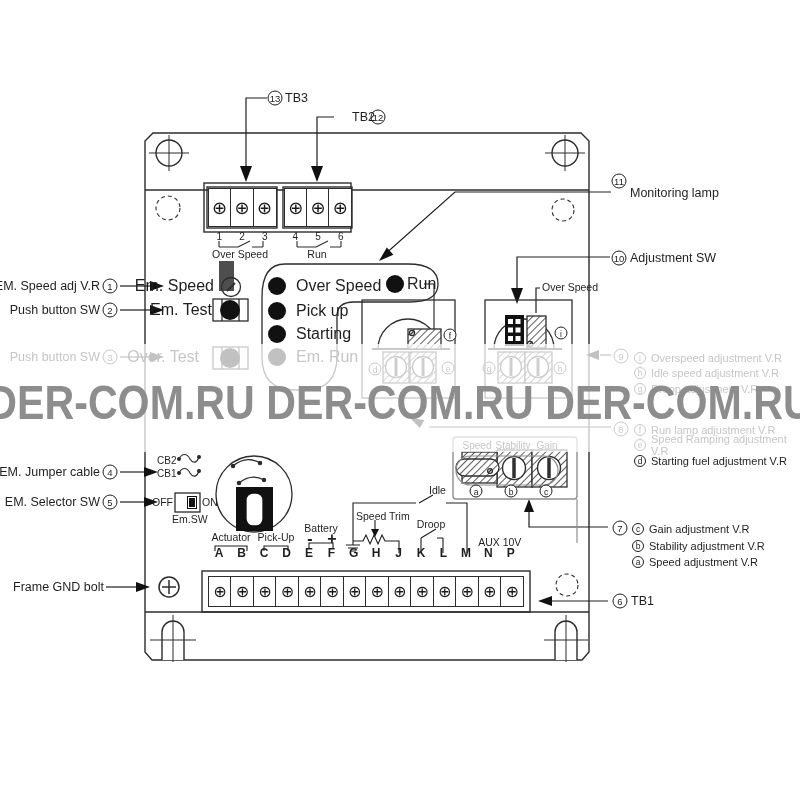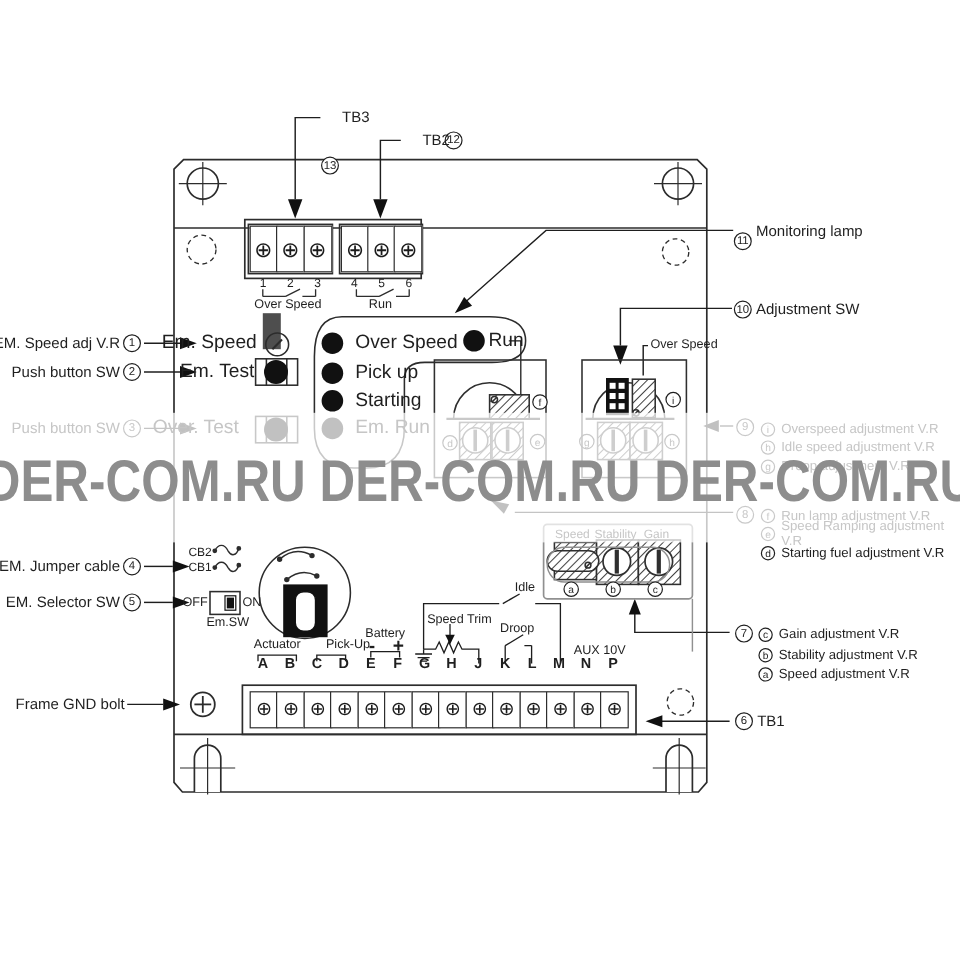--- a/index.html
+++ b/index.html
@@ -348,21 +348,21 @@
       <span class="rowletter tl" style="left: 398.64px; top: 553px;">J</span>
       <span class="rowletter tl" style="left: 421.07px; top: 553px;">K</span>
       <span class="rowletter tl" style="left: 443.5px; top: 553px;">L</span>
       <span class="rowletter tl" style="left: 465.93px; top: 553px;">M</span>
       <span class="rowletter tl" style="left: 488.36px; top: 553px;">N</span>
       <span class="rowletter tl" style="left: 510.79px; top: 553px;">P</span>
     </div>
 
   <div class="fadeband"></div>
 
-  <span class="cnum" style="left:275px;top:98px;margin-top:40px;">13</span>
+  <span class="cnum" style="left:275px;top:98px;">13</span>
   <span class="lbl la f12" style="left:285px;top:98px;text-align:center;">TB3</span>
   <span class="cnum" style="left:342px;top:117px;margin-left:36px;">12</span>
   <span class="lbl la f12" style="left:352px;top:117px;">TB2</span>
   <span class="lbl ca f105" style="left:240px;top:254px;">Over Speed</span>
   <span class="lbl ca f105" style="left:317px;top:254px;">Run</span>
 
   <span class="lbl ra f12" style="left:100px;top:286px;">EM. Speed adj V.R</span>
   <span class="cnum" style="left:110px;top:286px;">1</span>
   <span class="lbl ra" style="left:214px;top:286px;">Em. Speed</span>
 
@@ -386,21 +386,21 @@
   <span class="lbl la f105" style="left:172px;top:519px;">Em.SW</span>
 
   <span class="lbl ra f12" style="left:104px;top:587px;">Frame GND bolt</span>
 
   <span class="lbl la" style="left:296px;top:286px;">Over Speed</span>
   <span class="lbl la" style="left:296px;top:311px;">Pick up</span>
   <span class="lbl la" style="left:296px;top:334px;">Starting</span>
   <span class="lbl la faded" style="left:296px;top:357px;">Em. Run</span>
   <span class="lbl la" style="left:407px;top:284px;">Run</span>
 
-  <span class="cnum" style="left:619px;top:201px;">11</span>
+  <span class="cnum" style="left:619px;top:181px;">11</span>
   <span class="lbl la f12" style="left:630px;top:193px;">Monitoring lamp</span>
   <span class="cnum" style="left:619px;top:258px;">10</span>
   <span class="lbl la f12" style="left:630px;top:258px;">Adjustment SW</span>
   <span class="lbl la f105" style="left:542px;top:287px;">Over Speed</span>
 
   <span class="cnum faded" style="left:621px;top:356px;">9</span>
   <div class="adjlist" style="left:634px;top:350px;">
       <div class="adjrow faded">
         <span class="clet-i">i</span>
         <span>Overspeed adjustment V.R</span>
@@ -458,21 +458,21 @@
   <span class="clet faded" style="left:560px;top:368px;">h</span>
 
   <span class="lbl ca f10 faded" style="left:477px;top:446px;">Speed</span>
   <span class="lbl ca f10 faded" style="left:513px;top:446px;">Stability</span>
   <span class="lbl ca f10 faded" style="left:547px;top:446px;">Gain</span>
   <span class="clet" style="left:476px;top:491px;">a</span>
   <span class="clet" style="left:511px;top:491px;">b</span>
   <span class="clet" style="left:546px;top:491px;">c</span>
 
   <span class="lbl ca f105" style="left:231px;top:537px;">Actuator</span>
-  <span class="lbl ca f105" style="left:276px;top:537px;margin-left:14px;">Pick-Up</span>
+  <span class="lbl ca f105" style="left:276px;top:537px;">Pick-Up</span>
   <span class="lbl ca f105" style="left:321px;top:528px;">Battery</span>
   <span class="lbl ca bold" style="left:310px;top:539px;">-</span>
   <span class="lbl ca bold" style="left:332px;top:539px;">+</span>
   <span class="lbl la f105" style="left:356px;top:516px;">Speed Trim</span>
   <span class="lbl ca f105" style="left:431px;top:524px;">Droop</span>
   <span class="lbl la f105" style="left:429px;top:490px;">Idle</span>
   <span class="lbl ca f105" style="left:489px;top:542px;">AUX</span>
   <span class="lbl ca f105" style="left:512px;top:542px;">10V</span>
 
   <div class="watermark">DER-COM.RU DER-COM.RU DER-COM.RU</div>

